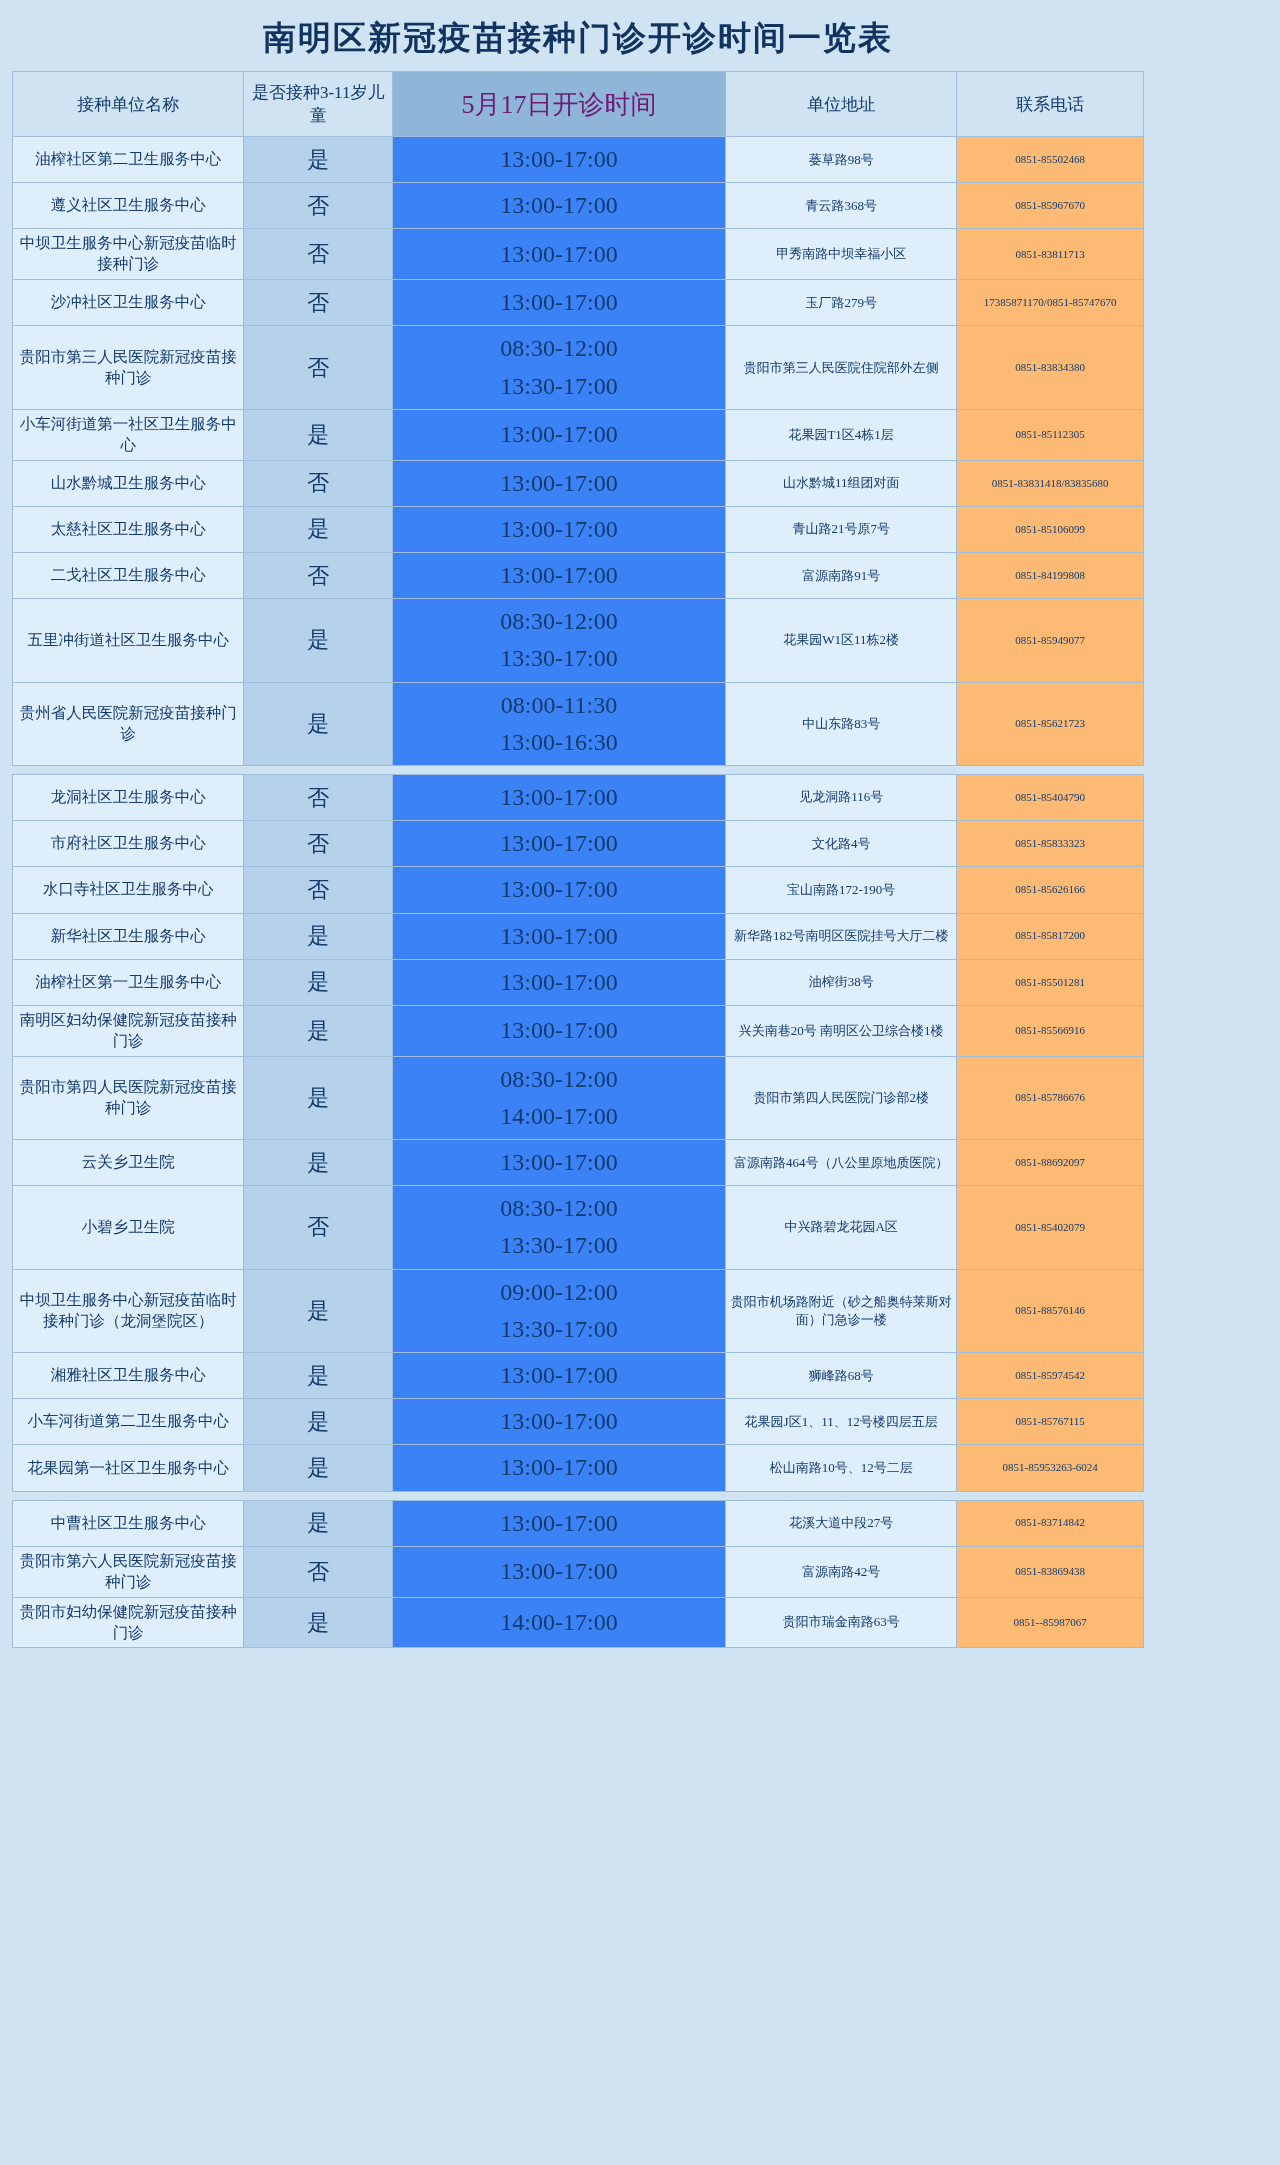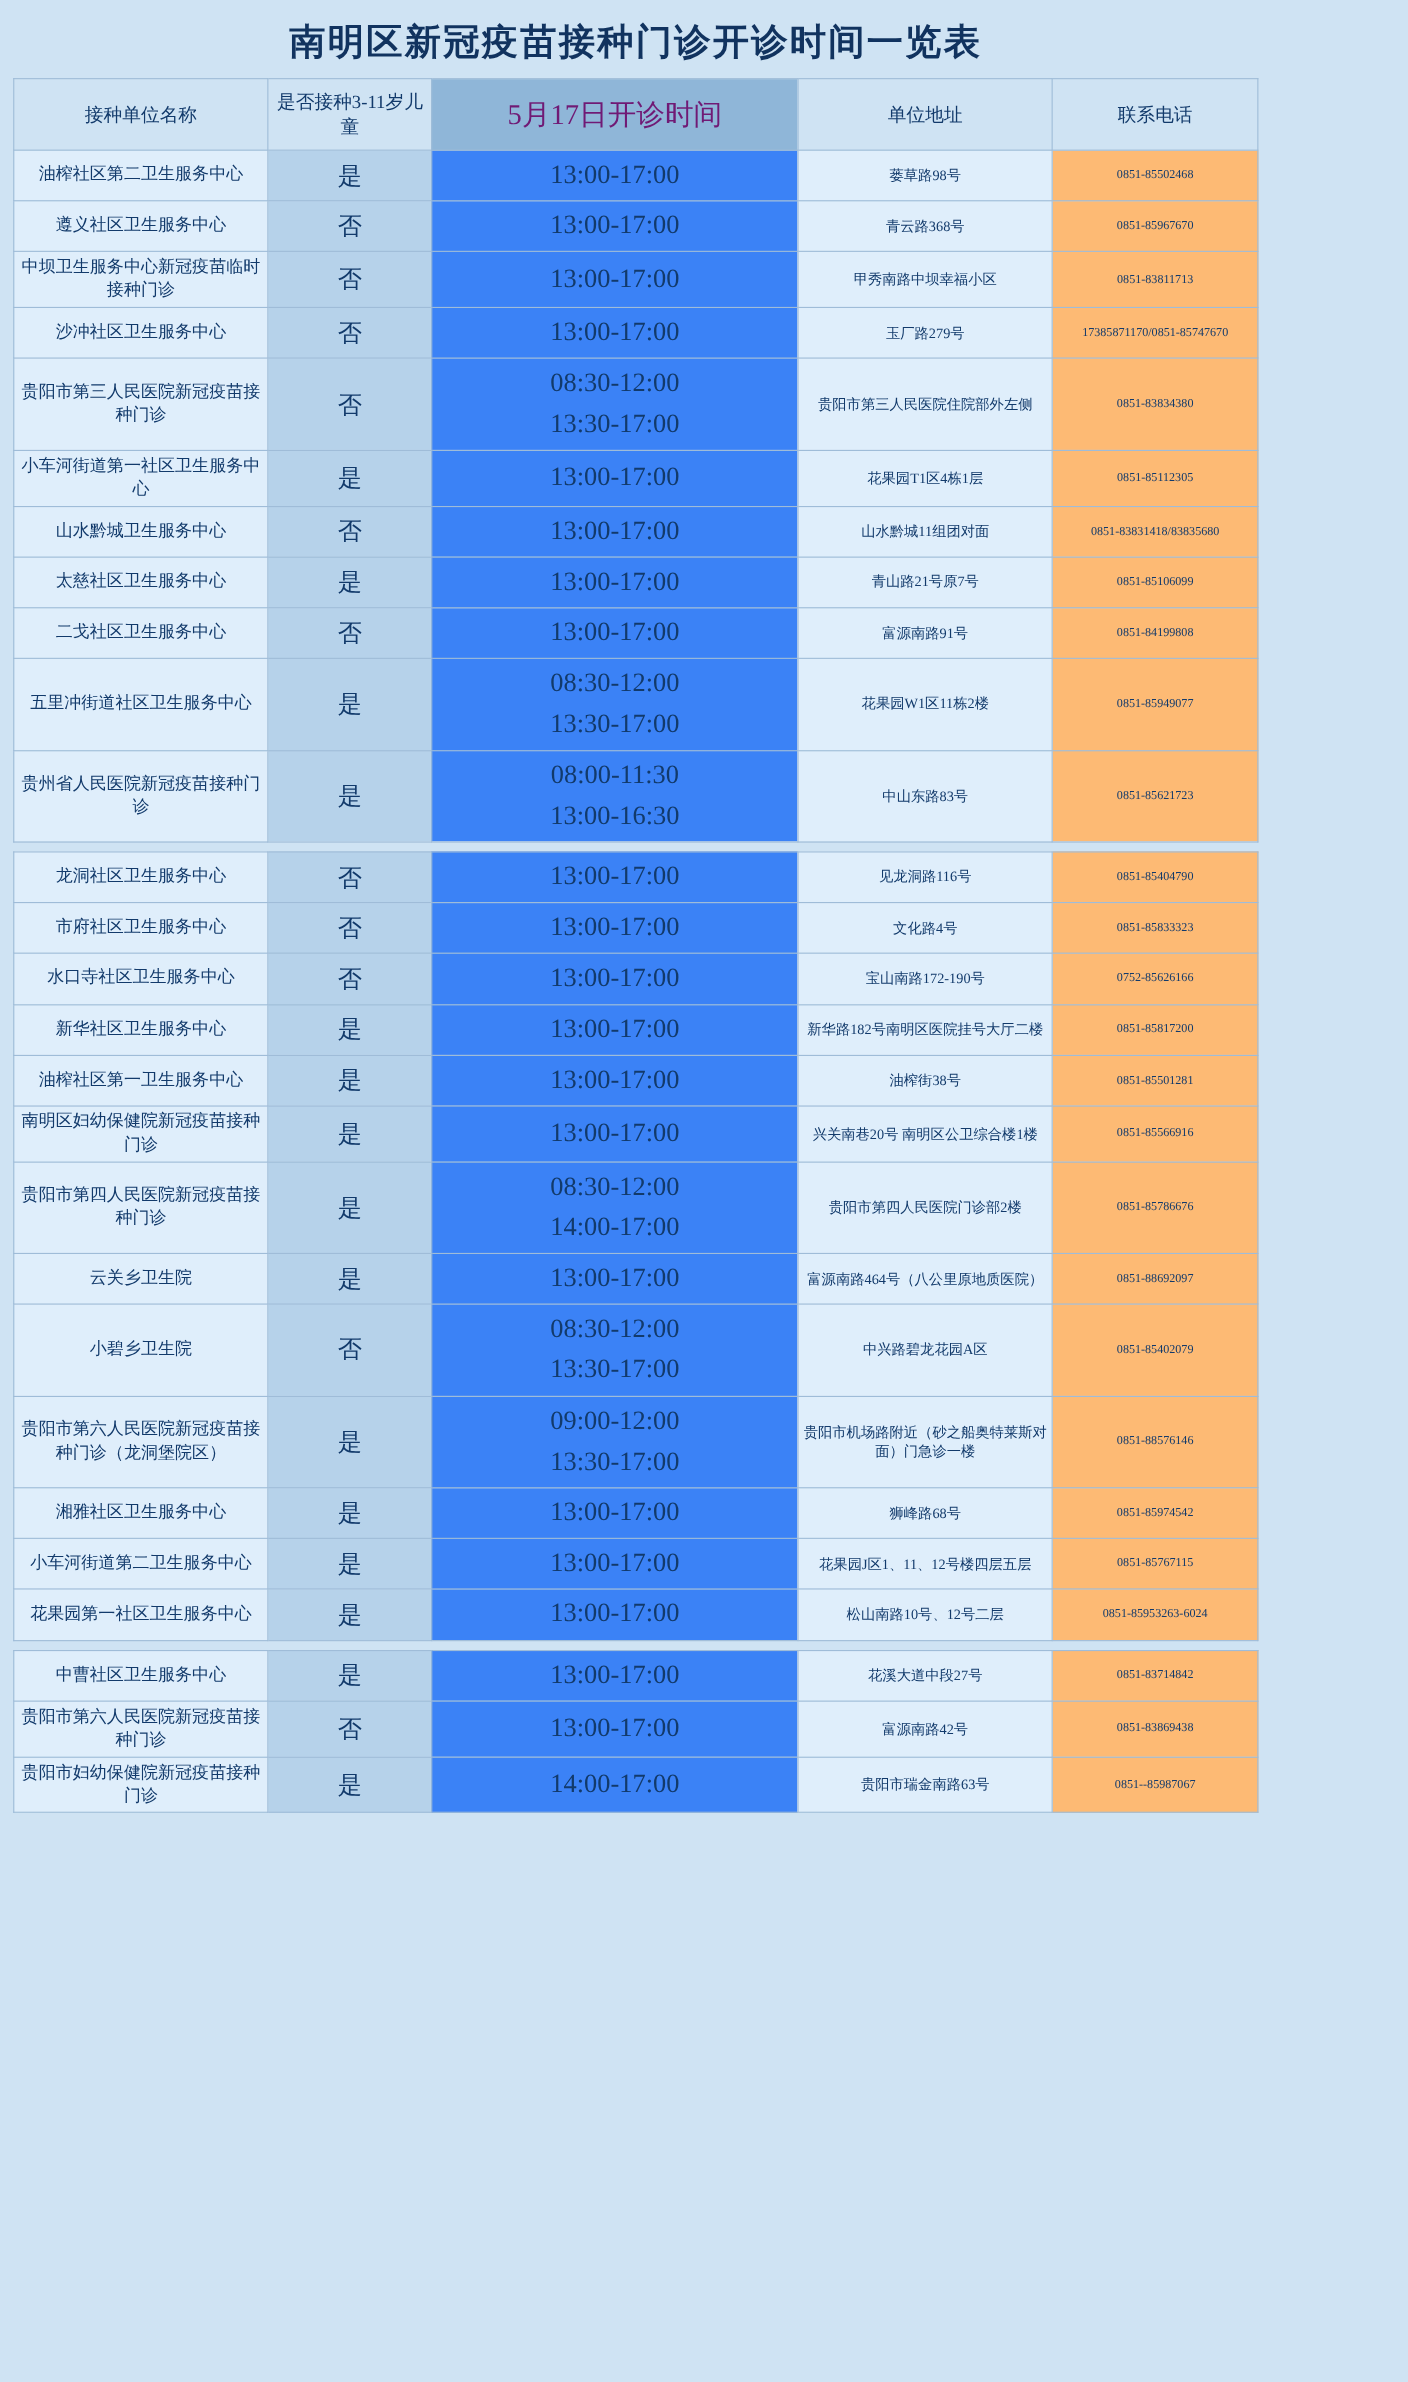--- a/index.html
+++ b/index.html
@@ -239,21 +239,21 @@
           <td class="addr">文化路4号</td>
           <td class="tel">0851-85833323</td>
         </tr>
         <tr>
           <td class="name">水口寺社区卫生服务中心</td>
           <td class="yn">否</td>
           <td class="time">
             <span class="l">13:00-17:00</span>
           </td>
           <td class="addr">宝山南路172-190号</td>
-          <td class="tel">0752-85626166</td>
+          <td class="tel">0851-85626166</td>
         </tr>
         <tr>
           <td class="name">新华社区卫生服务中心</td>
           <td class="yn">是</td>
           <td class="time">
             <span class="l">13:00-17:00</span>
           </td>
           <td class="addr">新华路182号南明区医院挂号大厅二楼</td>
           <td class="tel">0851-85817200</td>
         </tr>
@@ -298,21 +298,21 @@
           <td class="name">小碧乡卫生院</td>
           <td class="yn">否</td>
           <td class="time">
             <span class="l">08:30-12:00</span>
             <span class="l">13:30-17:00</span>
           </td>
           <td class="addr">中兴路碧龙花园A区</td>
           <td class="tel">0851-85402079</td>
         </tr>
         <tr>
-          <td class="name">贵阳市第六人民医院新冠疫苗接种门诊（龙洞堡院区）</td>
+          <td class="name">中坝卫生服务中心新冠疫苗临时接种门诊（龙洞堡院区）</td>
           <td class="yn">是</td>
           <td class="time">
             <span class="l">09:00-12:00</span>
             <span class="l">13:30-17:00</span>
           </td>
           <td class="addr">贵阳市机场路附近（砂之船奥特莱斯对面）门急诊一楼</td>
           <td class="tel">0851-88576146</td>
         </tr>
         <tr>
           <td class="name">湘雅社区卫生服务中心</td>

